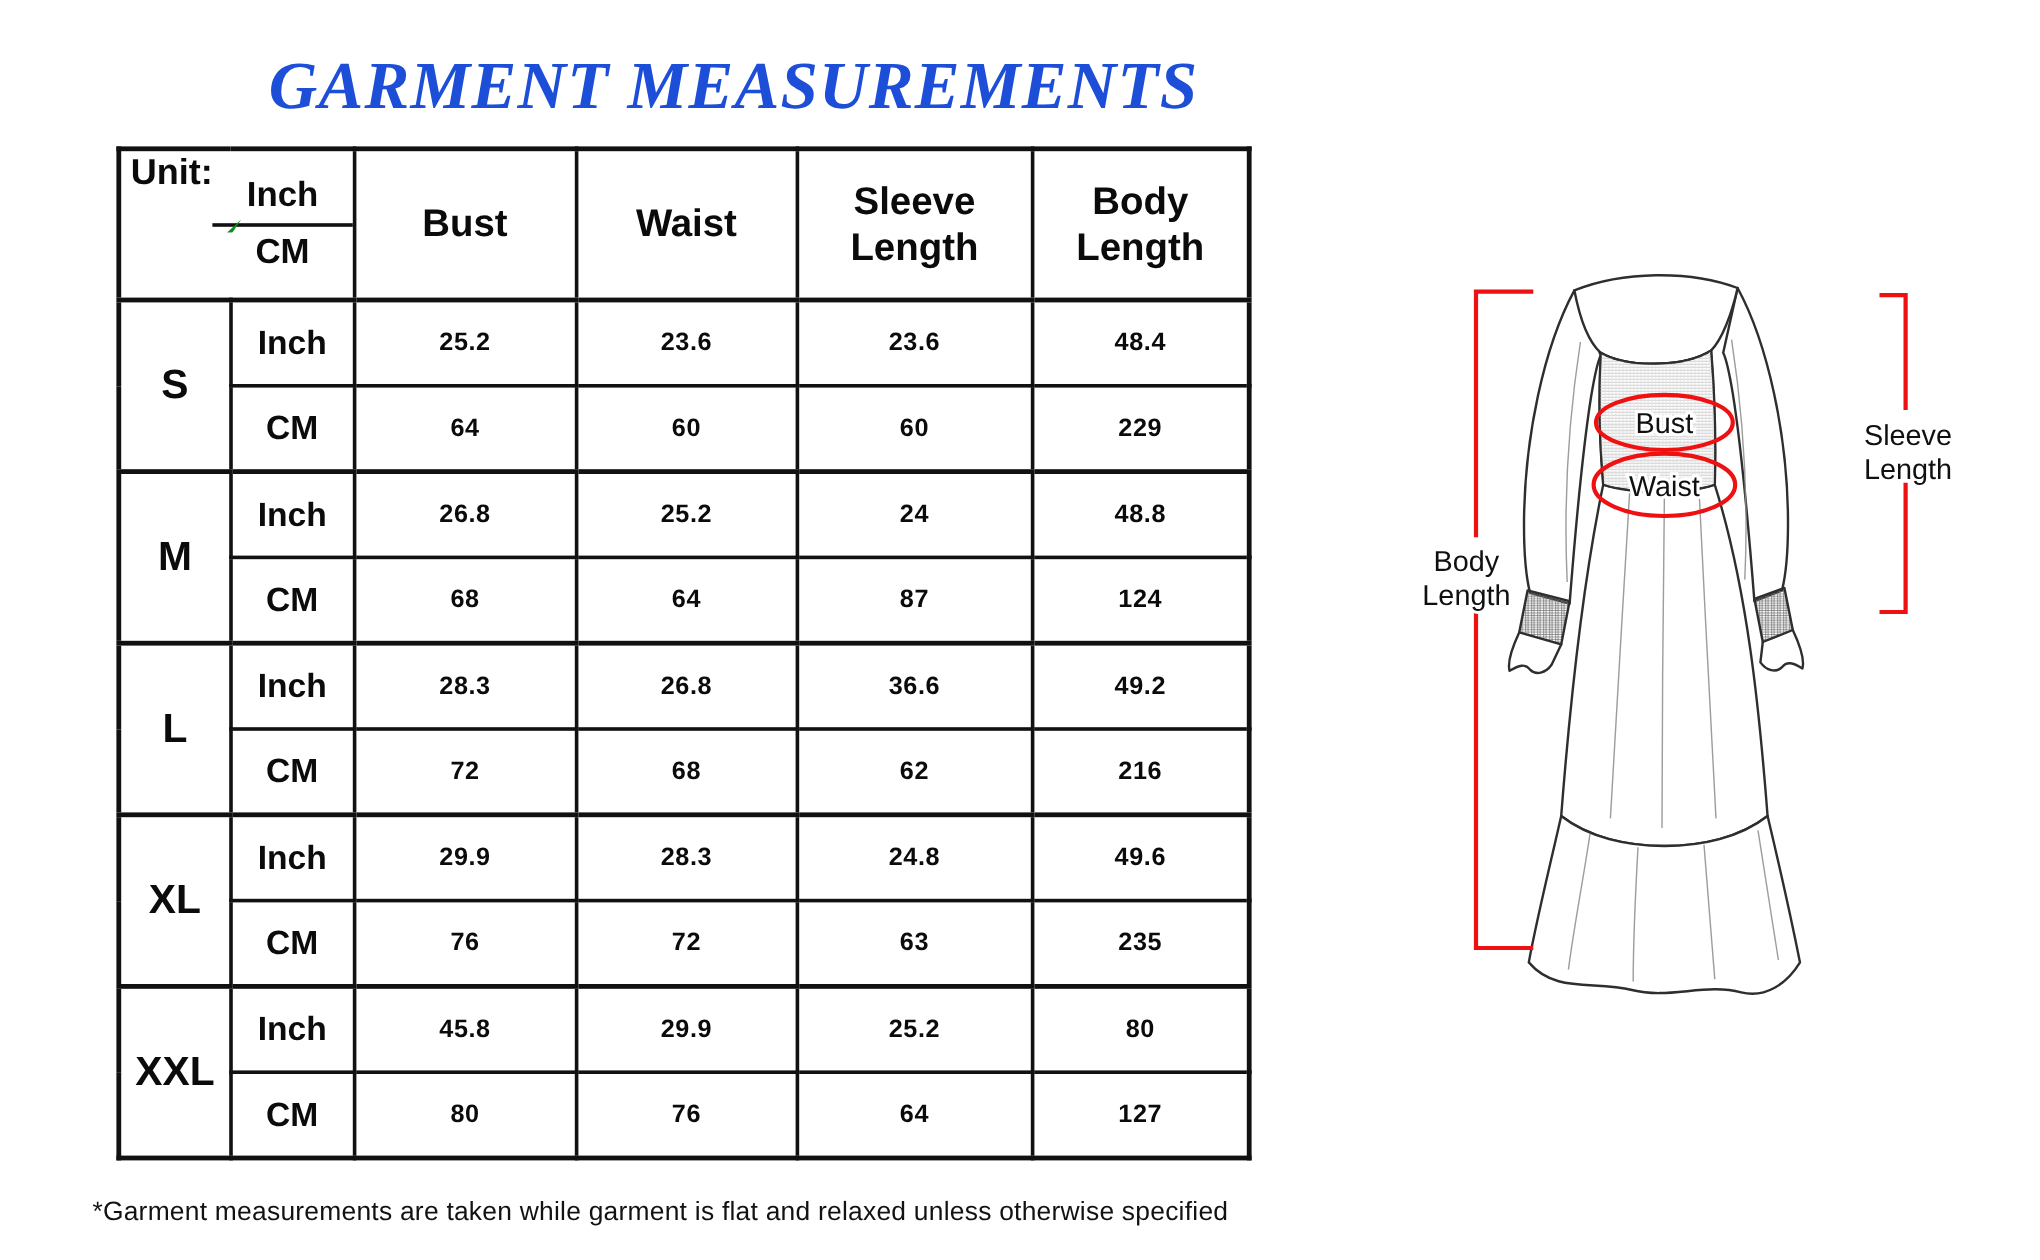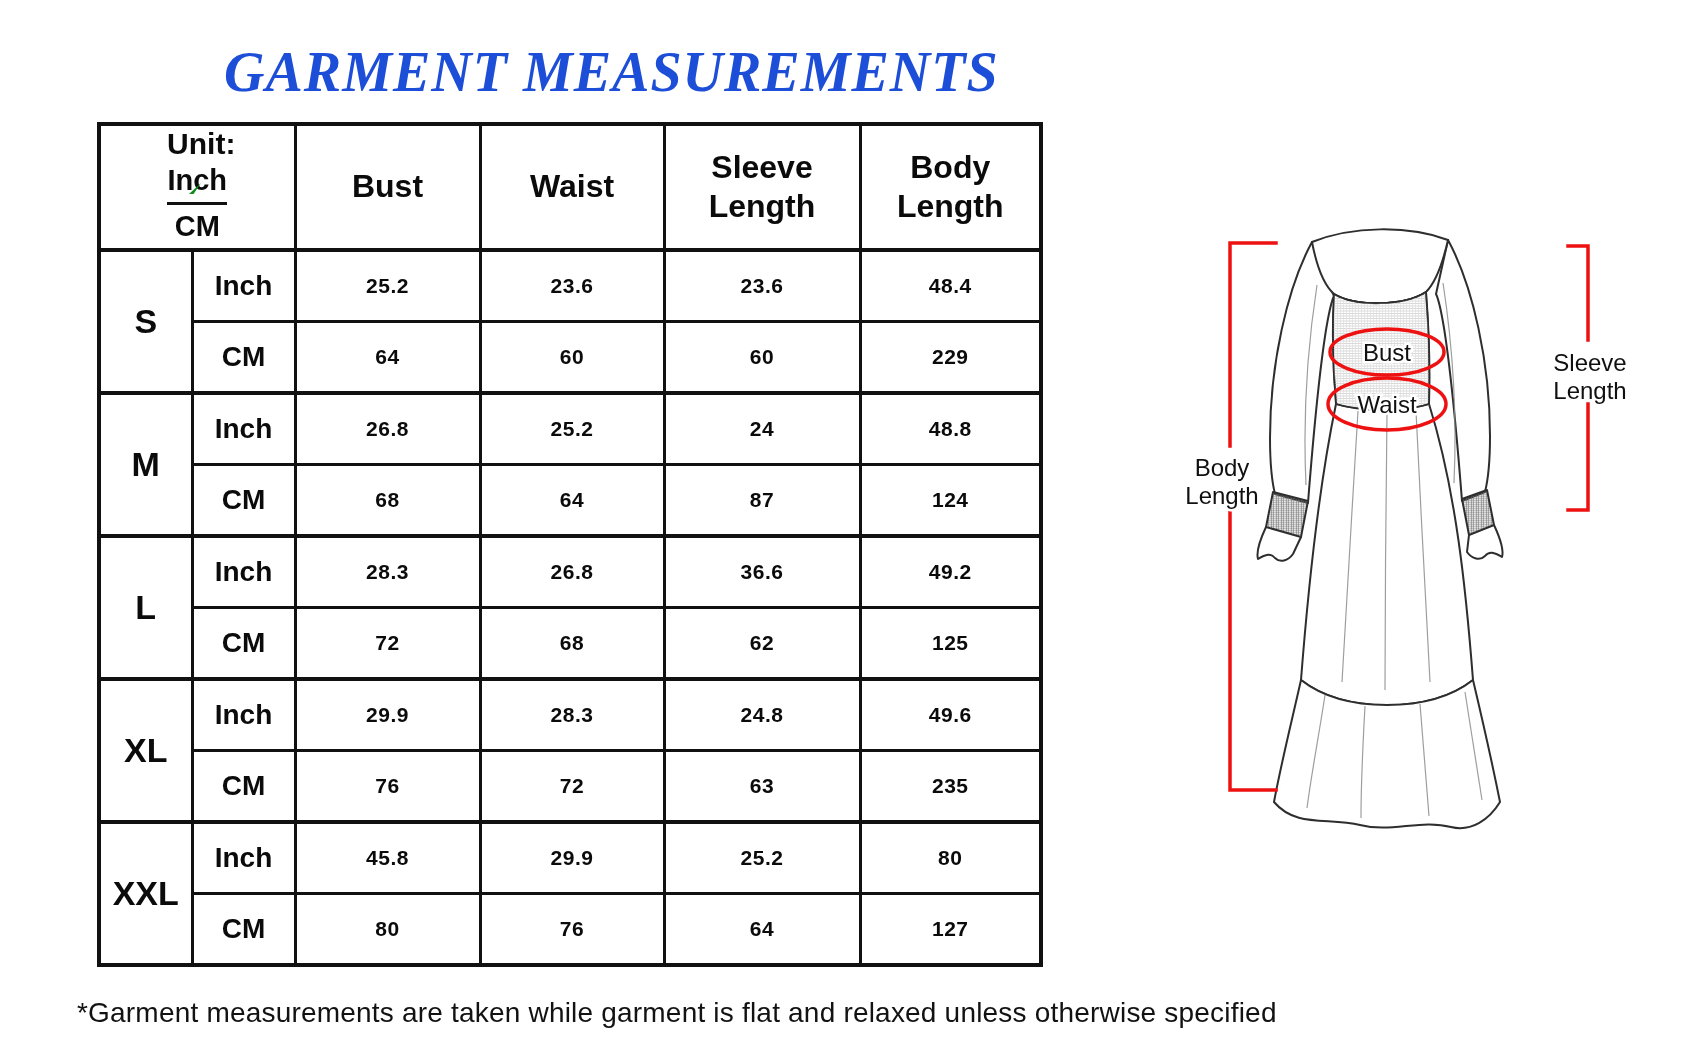--- a/index.html
+++ b/index.html
@@ -15,29 +15,29 @@
   .size-table td{border:3px solid #111;text-align:center;vertical-align:middle;
         font-weight:700;padding:0;background:#fff;}
   tr.hdr td{border-bottom:4px solid #111;height:122px;font-size:32px;line-height:1.22;}
   tr.r-inch td{border-top:4px solid #111;height:68px;}
   tr.r-cm td{border-top:2px solid #111;height:68px;}
   td.size-cell{font-size:34px;border-right:2px solid #111;}
   td.unit-sub{font-size:28px;}
   td.val{font-size:21px;letter-spacing:.5px;}
 
   td.unit-head{padding:0;}
-  .unit-flex{display:flex;height:100%;position:relative;flex-direction:column;}
+  .unit-flex{display:flex;height:100%;position:relative;}
   .unit-word{font-size:30px;padding-left:8px;white-space:nowrap;}
   .frac{flex:1;display:flex;flex-direction:column;align-self:center;}
   .frac-top{font-size:29px;border-bottom:3px solid #111;padding:0 0 4px;}
   .frac-bot{font-size:29px;padding-top:4px;}
   .green-mark{position:absolute;left:88px;top:57px;width:12px;height:11px;
         background:#0f8c1d;clip-path:polygon(0 100%,100% 0,38% 100%);}
 
-  .footnote{position:absolute;left:77px;top:997px;font-size:28px;font-weight:400;
+  .footnote{position:absolute;left:77px;top:997px;font-size:22px;font-weight:400;
         letter-spacing:.2px;color:#121212;white-space:nowrap;}
 
   .dress-wrap{position:absolute;left:1120px;top:190px;width:560px;height:660px;}
   svg text{font-family:"Liberation Sans",sans-serif;}
 </style>
 </head>
 <body>
 
 <div class="title">GARMENT MEASUREMENTS</div>
 
@@ -106,21 +106,21 @@
     <td class="val">28.3</td>
     <td class="val">26.8</td>
     <td class="val">36.6</td>
     <td class="val">49.2</td>
   </tr>
   <tr class="r-cm">
     <td class="unit-sub">CM</td>
     <td class="val">72</td>
     <td class="val">68</td>
     <td class="val">62</td>
-    <td class="val">125</td>
+    <td class="val">216</td>
   </tr>
 
   <tr class="r-inch">
     <td rowspan="2" class="size-cell">XL</td>
     <td class="unit-sub">Inch</td>
     <td class="val">29.9</td>
     <td class="val">28.3</td>
     <td class="val">24.8</td>
     <td class="val">49.6</td>
   </tr>

